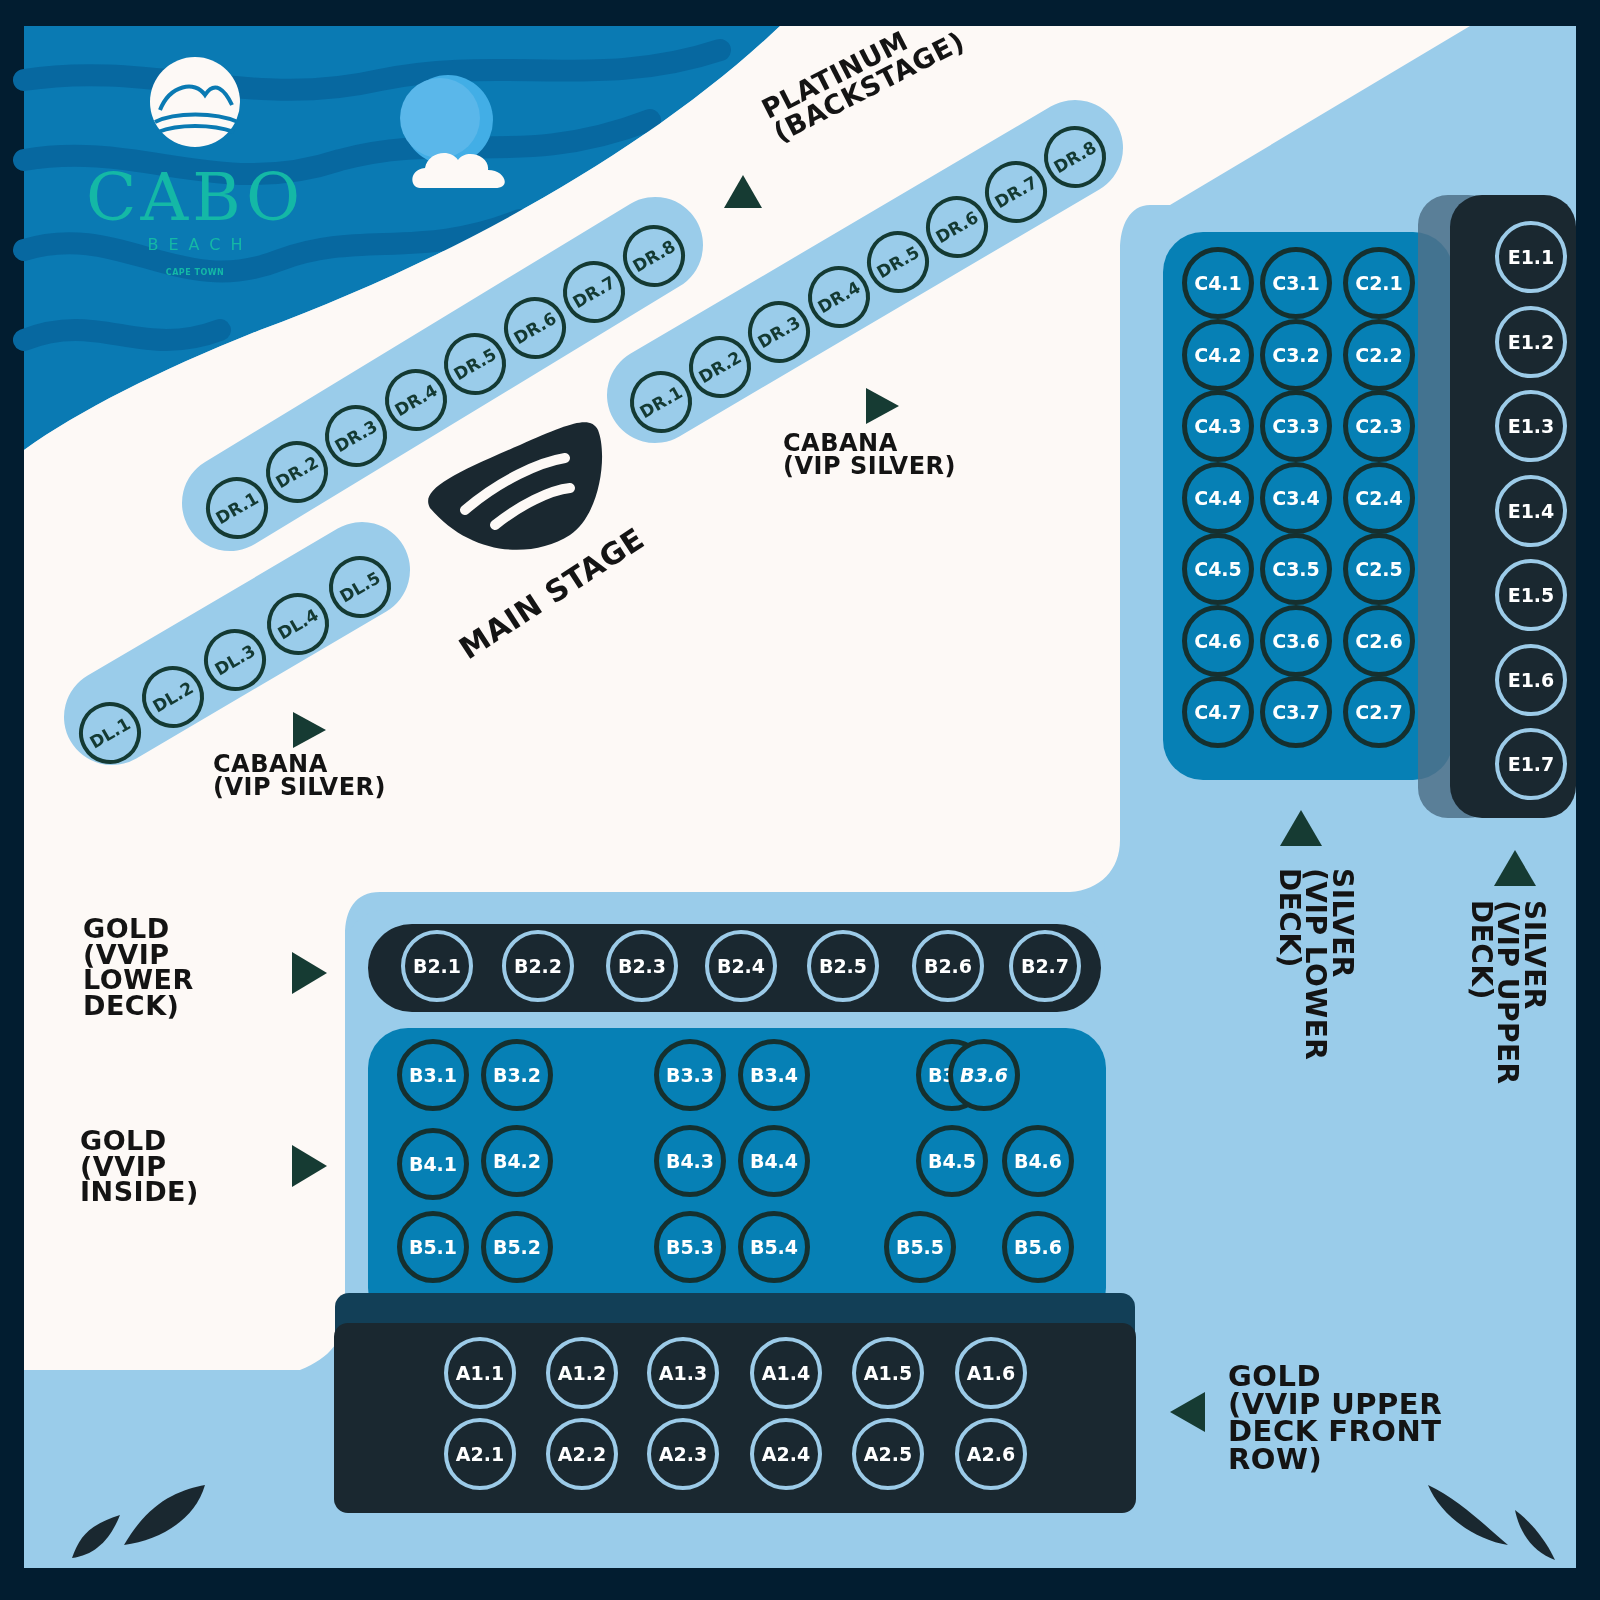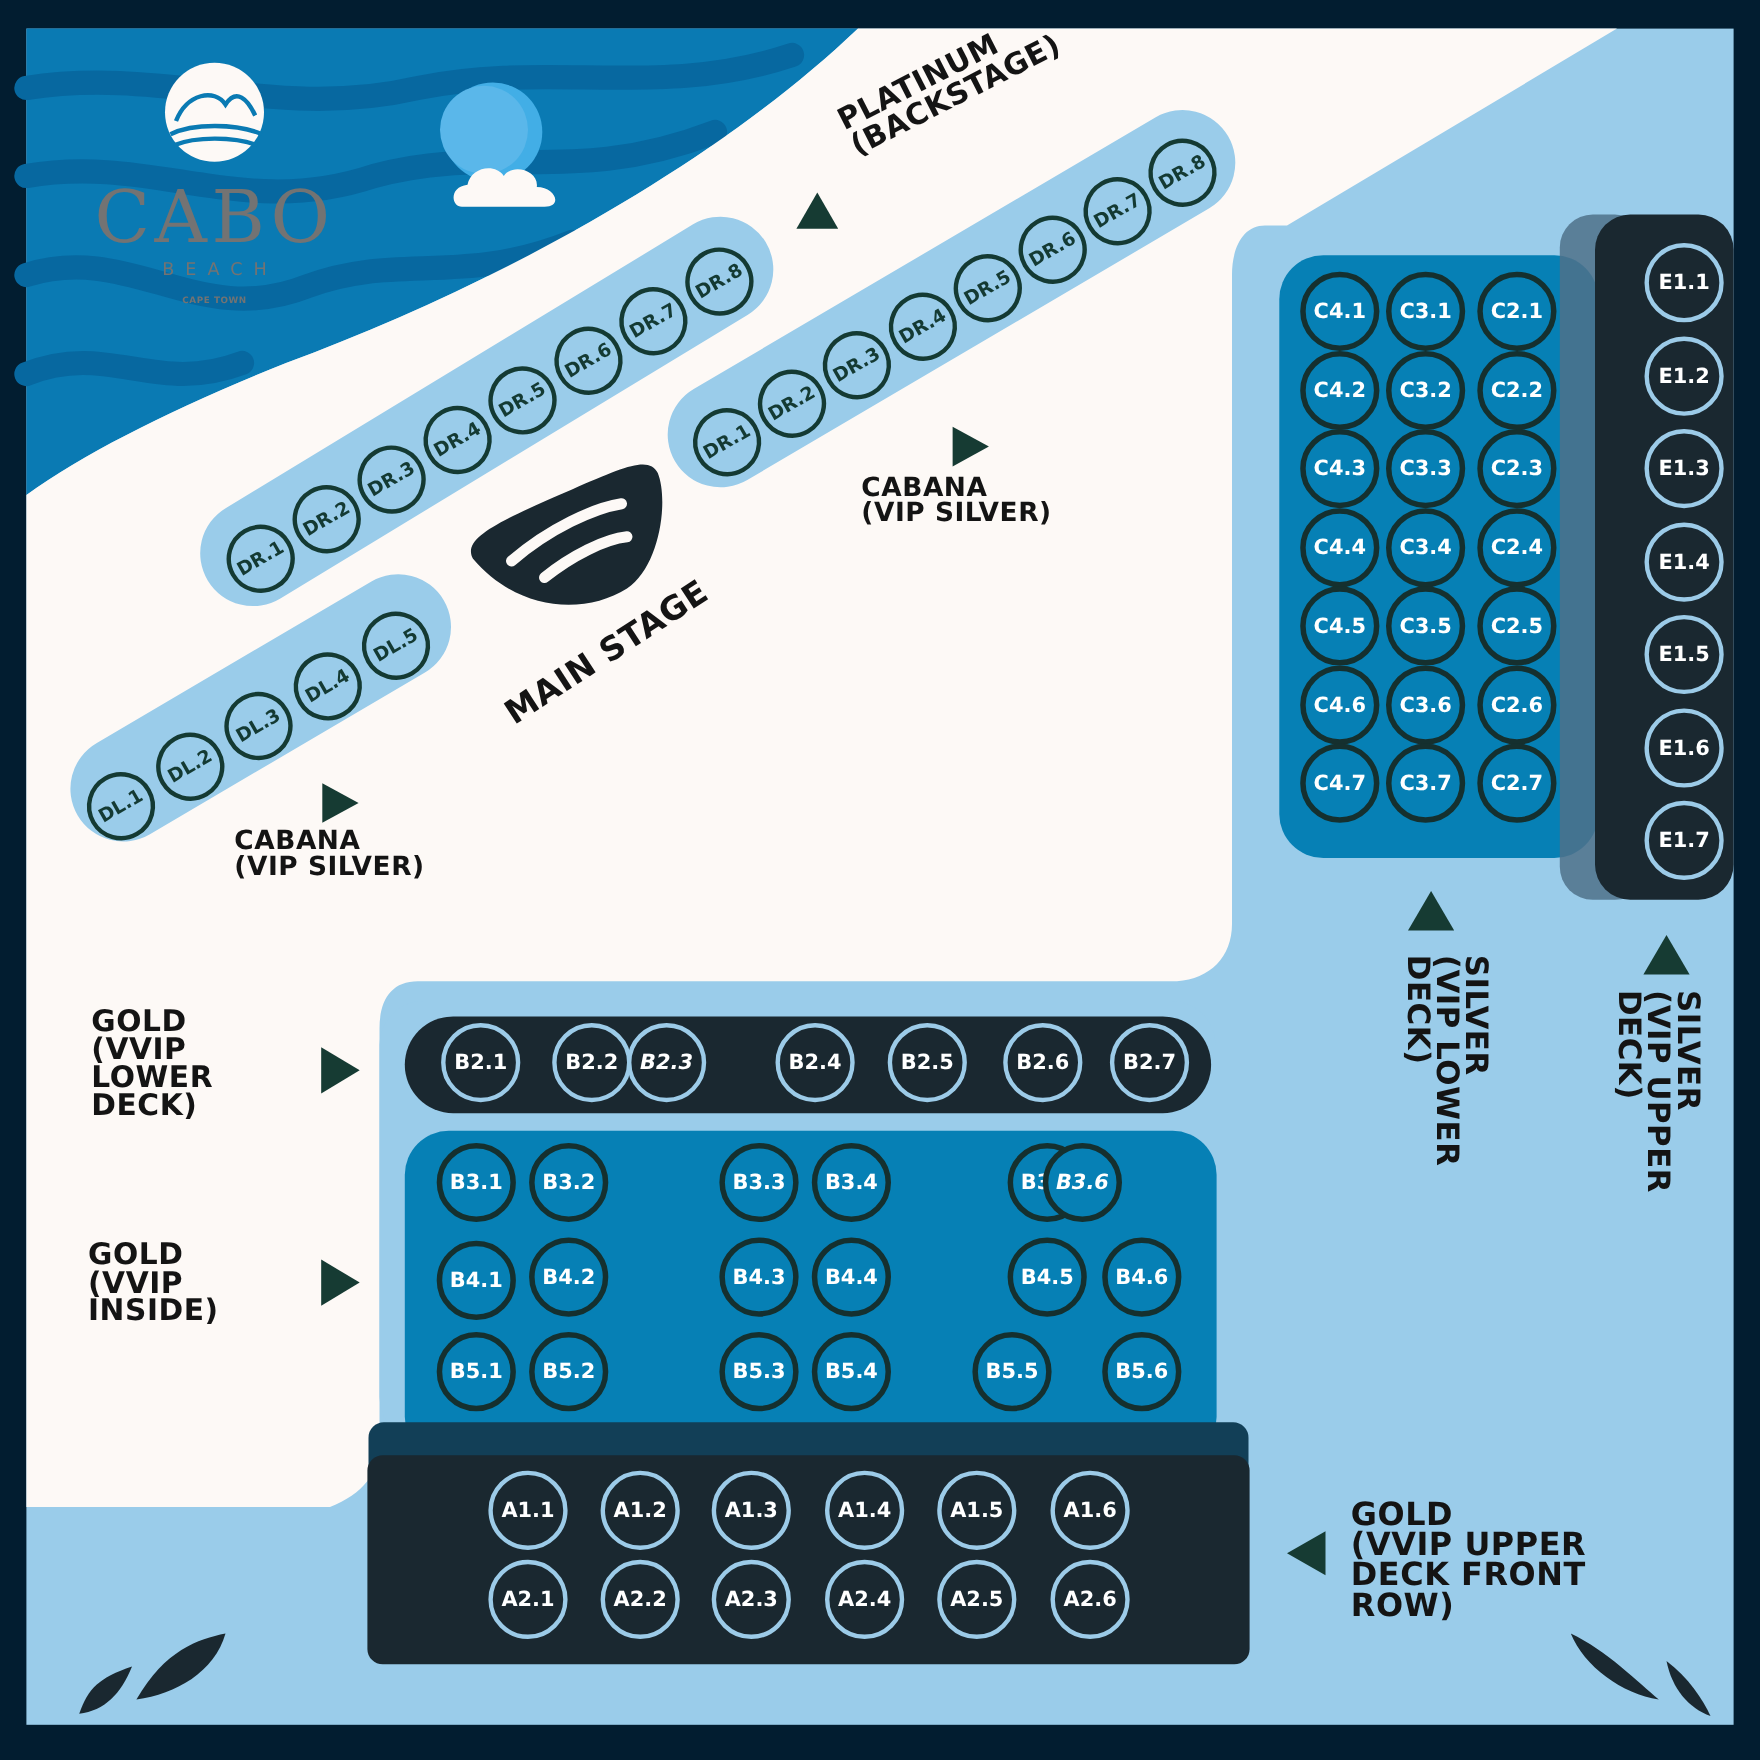--- a/index.html
+++ b/index.html
@@ -54,21 +54,21 @@
 
     <rect x="335" y="1293" width="800" height="70" rx="14" fill="#123f57"></rect>
     <rect x="334" y="1323" width="802" height="190" rx="14" fill="#1a2830"></rect>
 
     <path d="M124,1545 C150,1500 180,1490 205,1485 C195,1520 160,1540 124,1545 Z" fill="#1a2830"></path>
     <path d="M72,1558 C80,1535 90,1525 120,1515 C110,1540 95,1555 72,1558 Z" fill="#1a2830"></path>
     <path d="M1428,1485 C1460,1500 1490,1530 1508,1545 C1475,1540 1440,1515 1428,1485 Z" fill="#1a2830"></path>
     <path d="M1515,1510 C1535,1525 1548,1545 1555,1560 C1535,1553 1520,1535 1515,1510 Z" fill="#1a2830"></path>
   </svg>
 
-  <div style="position:absolute;left:75px;top:165px;width:240px;text-align:center;color:#737373;">
+  <div style="position:absolute;left:75px;top:165px;width:240px;text-align:center;color:#14b8a6;">
     <div style="font-family:'DejaVu Serif',serif;font-size:66px;letter-spacing:4px;line-height:1;">CABO</div>
     <div style="font-family:'DejaVu Sans',sans-serif;font-size:16px;letter-spacing:10px;margin-top:4px;padding-left:10px;">BEACH</div>
     <div style="font-family:'DejaVu Sans',sans-serif;font-weight:bold;font-size:8px;letter-spacing:0.5px;margin-top:14px;">CAPE TOWN</div>
   </div>
 
   <div class="lbl" style="left:758px;top:100px;font-size:27px;transform:rotate(-27deg);transform-origin:left top;">PLATINUM
 (BACKSTAGE)</div>
   <div class="lbl" style="left:783px;top:432px;font-size:24px;">CABANA
 (VIP SILVER)</div>
   <div class="lbl" style="left:213px;top:753px;font-size:24px;">CABANA
@@ -146,21 +146,21 @@
       <div class="seat blue" style="left: 1343px; top: 676px;">C2.7</div>
       <div class="seat dark" style="left: 1495px; top: 221px;">E1.1</div>
       <div class="seat dark" style="left: 1495px; top: 305.5px;">E1.2</div>
       <div class="seat dark" style="left: 1495px; top: 390px;">E1.3</div>
       <div class="seat dark" style="left: 1495px; top: 474.5px;">E1.4</div>
       <div class="seat dark" style="left: 1495px; top: 559px;">E1.5</div>
       <div class="seat dark" style="left: 1495px; top: 643.5px;">E1.6</div>
       <div class="seat dark" style="left: 1495px; top: 728px;">E1.7</div>
       <div class="seat dark" style="left: 401px; top: 930px;">B2.1</div>
       <div class="seat dark" style="left: 502px; top: 930px;">B2.2</div>
-      <div class="seat dark" style="left: 570px; top: 930px; font-style: italic;">B2.3</div>
+      <div class="seat dark" style="left: 606px; top: 930px;">B2.3</div>
       <div class="seat dark" style="left: 705px; top: 930px;">B2.4</div>
       <div class="seat dark" style="left: 807px; top: 930px;">B2.5</div>
       <div class="seat dark" style="left: 912px; top: 930px;">B2.6</div>
       <div class="seat dark" style="left: 1009px; top: 930px;">B2.7</div>
       <div class="seat blue" style="left: 397px; top: 1039px;">B3.1</div>
       <div class="seat blue" style="left: 481px; top: 1039px;">B3.2</div>
       <div class="seat blue" style="left: 654px; top: 1039px;">B3.3</div>
       <div class="seat blue" style="left: 738px; top: 1039px;">B3.4</div>
       <div class="seat blue" style="left: 916px; top: 1039px;">B3.5</div>
       <div class="seat blue" style="left: 948px; top: 1039px; font-style: italic;">B3.6</div>

